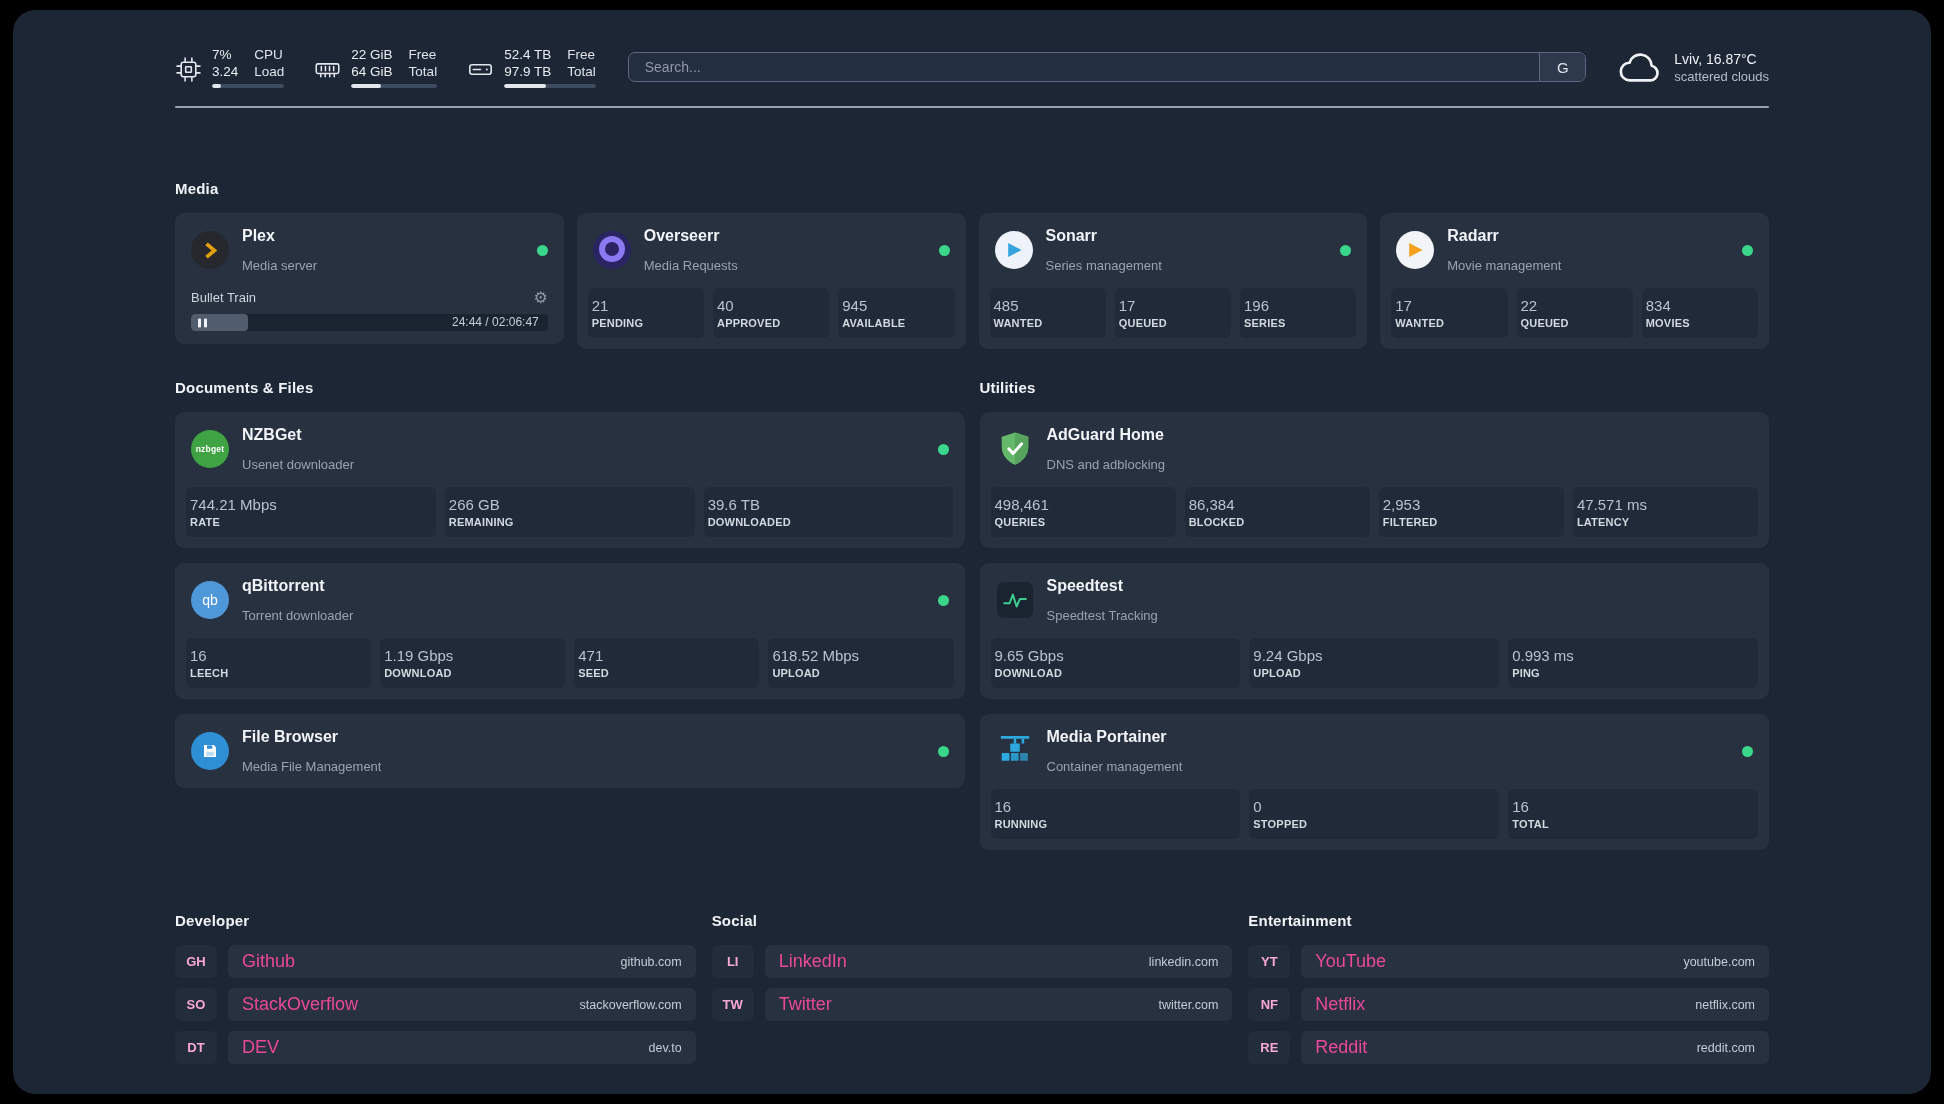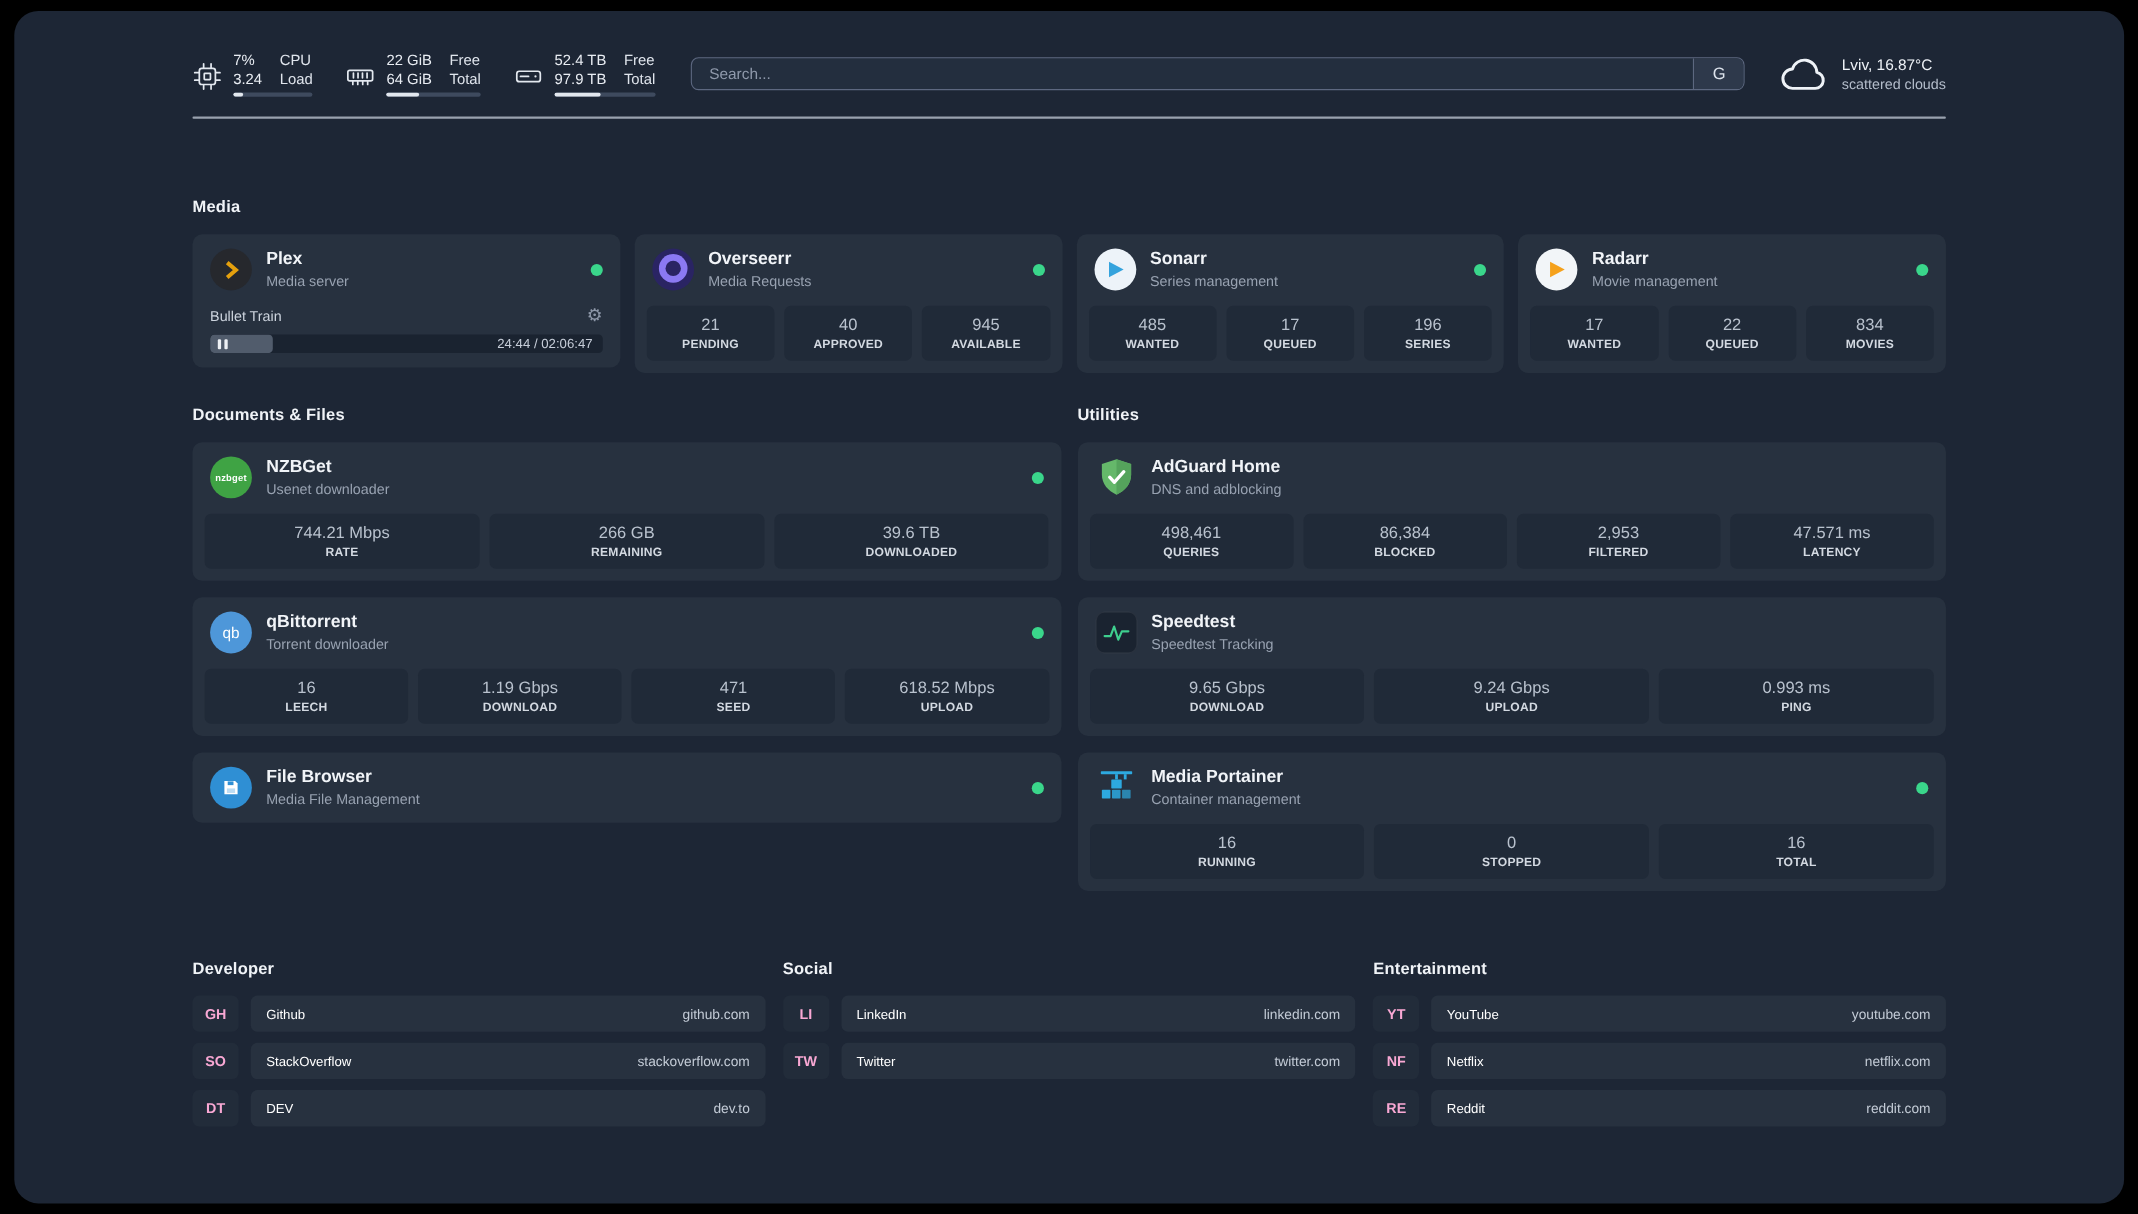--- a/index.html
+++ b/index.html
@@ -45,24 +45,24 @@
   .two-col { margin-top:30px; display:grid; grid-template-columns:1fr 1fr; gap:15px; align-items:start; }
   .col-cards { margin-top:16px; display:flex; flex-direction:column; gap:15px; }
 
   
   .card { background:#27313f; border-radius:9px; }
   .card-header { display:flex; align-items:center; gap:13px; padding:13px 16px; cursor:pointer; }
   .service-icon { width:38px; height:38px; flex:0 0 38px; }
   .si { width:38px; height:38px; border-radius:50%; display:flex; align-items:center; justify-content:center; }
   .card-titles { flex:1; min-width:0; }
   .card-title { font-size:16px; font-weight:600; color:#f1f4f8; line-height:20px; }
-  .card-sub { font-size:13px; color:#98a2b1; line-height:17px; margin-top:1px; }
+  .card-sub { font-size:13px; color:#98a2b1; line-height:17px; margin-top:11px; }
   .status-dot { width:11px; height:11px; border-radius:50%; margin-left:8px; flex:0 0 11px; }
   .card-stats { display:flex; gap:9px; padding:1px 11px 11px; }
-  .stat { flex:1; background:#202a38; border-radius:6px; text-align:center; padding:8px 4px 7px; min-width:0; }
+  .stat { flex:1; background:#202a38; border-radius:6px; text-align:left; padding:8px 4px 7px; min-width:0; }
   .stat-value { font-size:15px; color:#b9c2ce; line-height:19px; white-space:nowrap; }
   .stat-label { font-size:11px; font-weight:700; color:#d3d9e1; line-height:15px; margin-top:1px; letter-spacing:.2px; }
 
   
   .now-playing { padding:2px 16px 13px; }
   .np-row { display:flex; align-items:center; }
   .np-title { flex:1; font-size:13px; color:#cdd4de; line-height:18px; }
   .np-gear { margin-left:auto; cursor:pointer; }
   .np-bar { position:relative; height:17px; border-radius:4px; background:#1a2330; margin-top:7px; overflow:hidden; cursor:pointer; }
   .np-fill { position:absolute; left:0; top:0; bottom:0; background:#515c6c; border-radius:4px; }
@@ -71,21 +71,21 @@
   .np-time { position:absolute; right:9px; top:0; line-height:17px; font-size:12px; color:#c6cdd8; }
 
   
   .bookmarks-grid { margin-top:62px; display:grid; grid-template-columns:repeat(3,1fr); gap:16px; align-items:start; }
   .bookmark-rows { margin-top:16px; display:flex; flex-direction:column; gap:10px; }
   .bookmark-row { display:flex; gap:11px; cursor:pointer; }
   .bookmark-abbr { min-width:42px; height:33px; background:#222c3a; border-radius:6px;
     display:flex; align-items:center; justify-content:center; font-size:13px; font-weight:600; color:#f9a8d4; }
   .bookmark-pill { flex:1; height:33px; background:#27313f; border-radius:6px;
     display:flex; align-items:center; padding:0 14px; min-width:0; }
-  .bookmark-name { font-size:12px; color:#ffffff; white-space:nowrap; }
+  .bookmark-name { font-size:18px; color:#ec4899; white-space:nowrap; }
   .bookmark-url { margin-left:auto; font-size:12.5px; color:#c3cbd6; white-space:nowrap; }
 </style>
 </head>
 <body>
 
 <div class="window">
   <div class="content">
 
     <header class="topbar">
       <div class="sys-widgets" id="sys-widgets">

